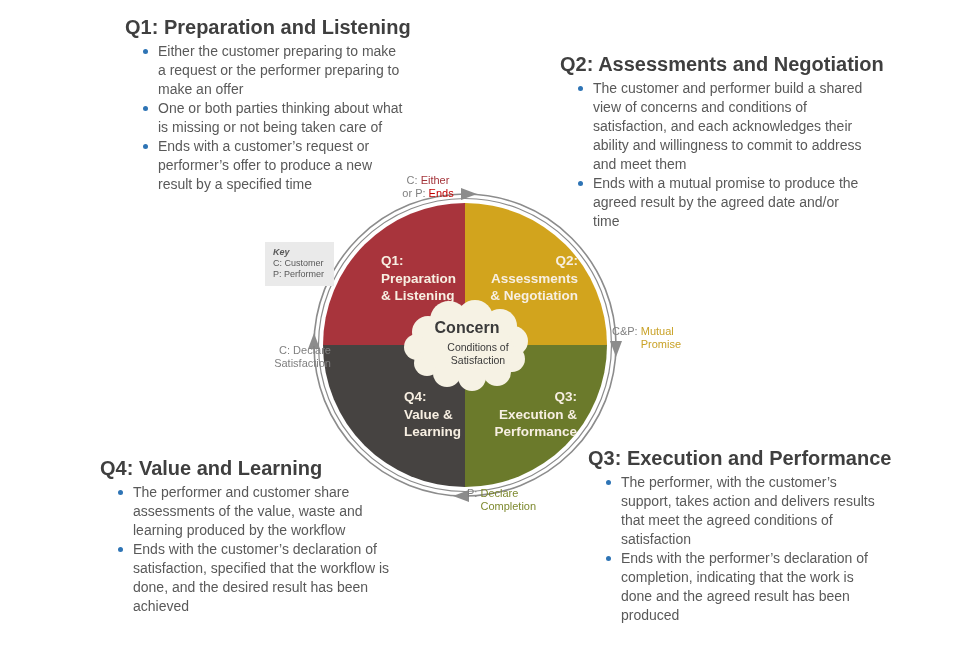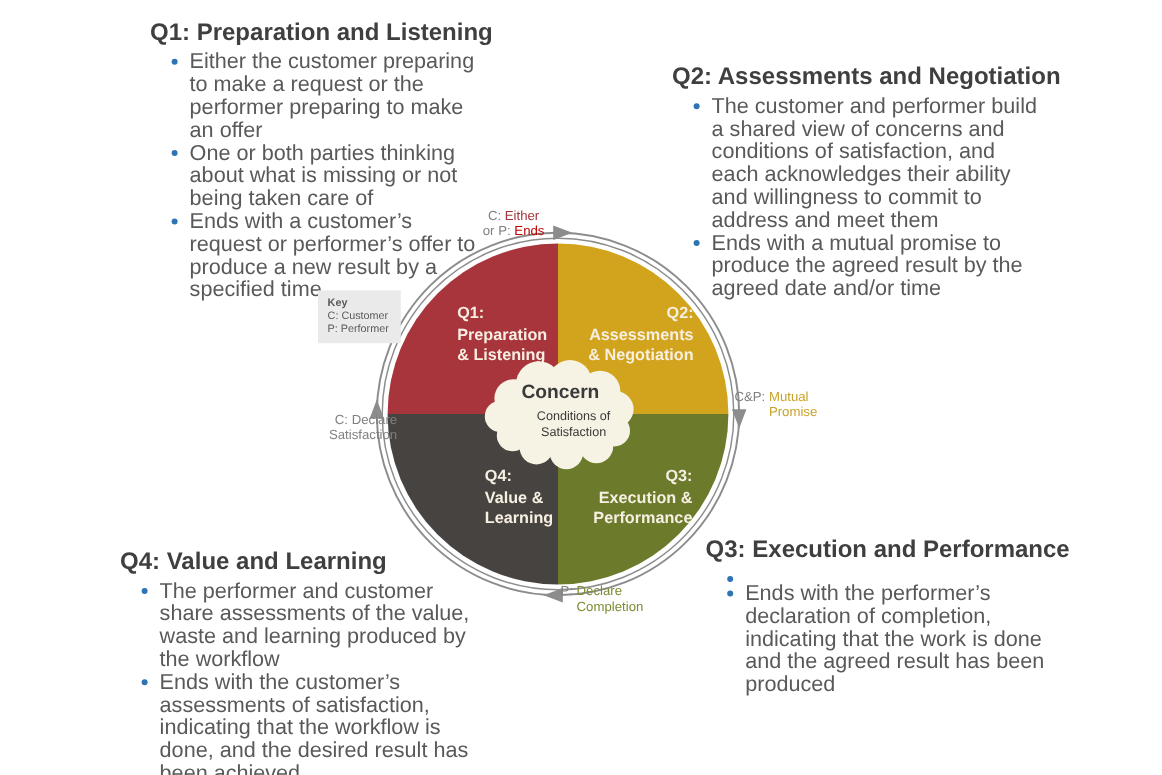--- a/index.html
+++ b/index.html
@@ -5,21 +5,21 @@
   html,body { margin:0; padding:0; background:#ffffff; }
   .canvas {
     position:relative; width:968px; height:646px; background:#ffffff;
     font-family:"Liberation Sans", sans-serif; overflow:hidden;
   }
   
   .note { position:absolute; color:var(--body-text); }
   .note .note-title { margin:0 0 3px 0; font-size:20px; font-weight:bold; color:var(--heading-text); }
   .bullet { display:flex; align-items:flex-start; }
   .bullet .dot { width:5px; height:5px; border-radius:50%; background:var(--bullet-blue); margin:7px 10px 0 18px; flex:none; }
-  .bullet .btxt { font-size:18px; line-height:19px; }
+  .bullet .btxt { font-size:14px; line-height:19px; }
   .q1-block { left:125px; top:16px; width:320px; }
   .q1-block .btxt { width:248px; }
   .q2-block { left:560px; top:53px; width:330px; }
   .q2-block .btxt { width:276px; }
   .q4-block { left:100px; top:457px; width:330px; }
   .q4-block .btxt { width:266px; }
   .q3-block { left:588px; top:447px; width:320px; }
   .q3-block .btxt { width:264px; }
   
   .wheel-svg { position:absolute; left:300px; top:170px; }
@@ -50,21 +50,21 @@
   .mutual-label { left:612px; top:325px; }
   .mutual-label .value { color:var(--mutual-gold); }
   .completion-label { left:467px; top:487px; }
   .completion-label .value { color:var(--completion-olive); }
   .satisfaction-label { left:243px; top:344px; width:88px; text-align:right; color:var(--prefix-gray); white-space:pre-line; }
   
   .key-box {
     position:absolute; left:265px; top:242px; background:var(--key-bg);
     padding:5px 10px 6px 8px; font-size:9px; line-height:11px; color:#595959;
   }
-  .key-box .kt { font-weight:bold; }
+  .key-box .kt { font-weight:bold;font-style:italic; }
 </style>
 </head>
 <body>
 
 <div class="canvas">
 
   <div class="note q1-block">
     <h3 class="note-title">Q1: Preparation and Listening</h3>
     <div class="bullet">
       <span class="dot"></span>
@@ -93,28 +93,29 @@
   </div>
 
   <div class="note q4-block">
     <h3 class="note-title">Q4: Value and Learning</h3>
     <div class="bullet">
       <span class="dot"></span>
       <span class="btxt">The performer and customer share assessments of the value, waste and learning produced by the workflow</span>
     </div>
     <div class="bullet">
       <span class="dot"></span>
-      <span class="btxt">Ends with the customer’s assessments of satisfaction, indicating that the workflow is done, and the desired result has been achieved</span>
+      <span class="btxt">Ends with the customer’s declaration of satisfaction, specified that the workflow is done, and the desired result has been achieved</span>
     </div>
   </div>
 
   <div class="note q3-block">
     <h3 class="note-title">Q3: Execution and Performance</h3>
     <div class="bullet">
       <span class="dot"></span>
+      <span class="btxt">The performer, with the customer’s support, takes action and delivers results that meet the agreed conditions of satisfaction</span>
     </div>
     <div class="bullet">
       <span class="dot"></span>
       <span class="btxt">Ends with the performer’s declaration of completion, indicating that the work is done and the agreed result has been produced</span>
     </div>
   </div>
 
   <svg class="wheel-svg" width="350" height="350" viewBox="0 0 350 350" aria-hidden="true">
 
     <circle cx="165" cy="175" r="151" fill="none" stroke="var(--ring-gray)" stroke-width="1.6"></circle>

